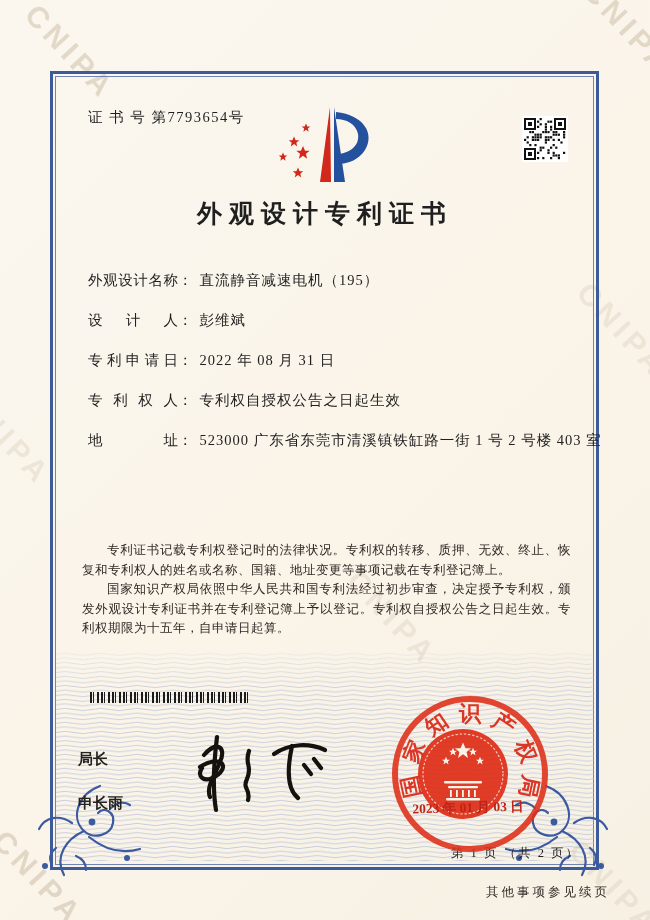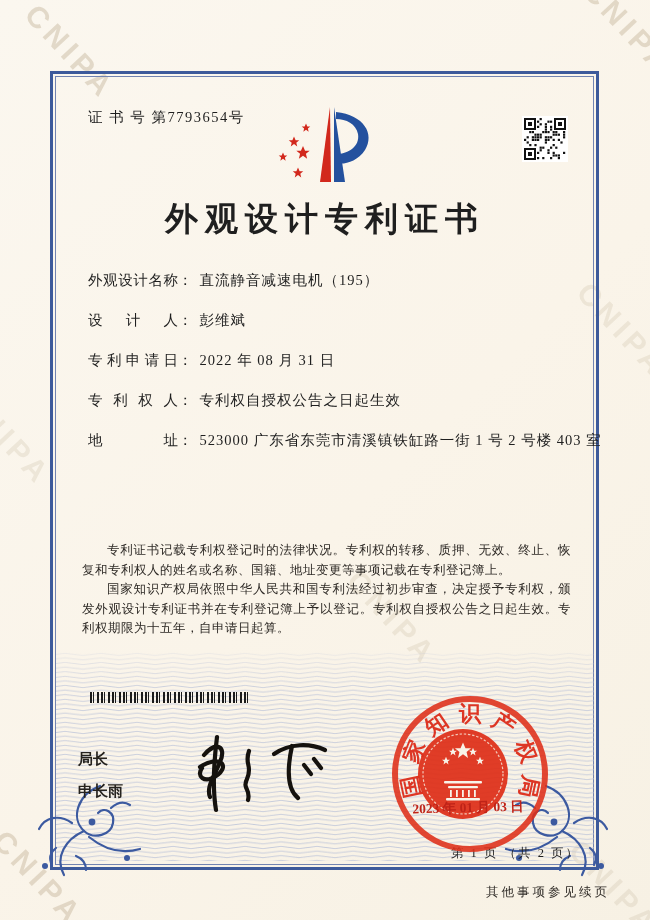--- a/index.html
+++ b/index.html
@@ -22,41 +22,41 @@
 
   .guilloche{position:absolute;left:56px;top:652px;z-index:1;}
   .orn{position:absolute;z-index:2;}
   .orn-left{left:26px;top:778px;}
   .orn-right{left:500px;top:778px;}
 
   .certno{position:absolute;left:88px;top:108px;font-size:14.5px;letter-spacing:1.5px;z-index:3;}
   .qr{position:absolute;left:522px;top:116px;z-index:3;}
   .logo{position:absolute;left:272px;top:100px;z-index:3;}
   .title{position:absolute;left:0;width:650px;top:197px;text-align:center;
-         font-size:33px;font-weight:bold;letter-spacing:7px;z-index:3;}
+         font-size:25px;font-weight:bold;letter-spacing:7px;z-index:3;}
 
   .fields{position:absolute;left:88px;top:260px;width:486px;font-size:14.5px;z-index:3;}
   .frow{height:40px;line-height:40px;position:relative;white-space:nowrap;}
   .flabel{display:inline-block;width:90px;text-align:justify;text-align-last:justify;vertical-align:bottom;}
   .fsep{margin-right:7px;}
   .fvalue{letter-spacing:1px;}
   .fpair.second{position:absolute;left:244px;top:0;}
 
   .paras{position:absolute;left:82px;top:541px;width:489px;font-size:12.5px;
          line-height:19.5px;text-align:justify;color:#2e2a26;z-index:3;}
   .paras p{margin:0;text-indent:2em;letter-spacing:0.5px;}
 
   .barcode{position:absolute;left:90px;top:692px;width:158px;height:11px;z-index:3;
     background:repeating-linear-gradient(90deg,#1c1c1c 0 1.6px,transparent 1.6px 3px,
       #1c1c1c 3px 4.1px,transparent 4.1px 6.6px,#1c1c1c 6.6px 9.4px,transparent 9.4px 11px);}
 
   .officer{position:absolute;left:78px;top:750px;z-index:3;
            font-family:"Liberation Sans","DejaVu Sans",sans-serif;
            font-size:15px;font-weight:bold;color:#26231f;}
-  .officer .name{margin-top:13px;}
+  .officer .name{margin-top:25px;}
   .sig{position:absolute;left:186px;top:731px;z-index:3;}
 
   .seal{position:absolute;left:390px;top:694px;width:160px;height:160px;z-index:5;}
   .seal-ring{position:absolute;inset:2px;border:6px solid rgba(222,45,24,0.88);border-radius:50%;}
   .seal-ch{position:absolute;left:50%;top:50%;width:26px;height:26px;margin:-13px 0 0 -13px;
            display:flex;align-items:center;justify-content:center;
            font-size:22px;font-weight:bold;color:rgba(219,38,20,0.92);}
   .emblem{position:absolute;left:50%;top:50%;transform:translate(calc(-50% - 7px),-50%);}
   .seal-date{position:absolute;left:401px;top:799px;width:134px;text-align:center;
              font-size:13.5px;font-weight:bold;color:#bf2318;z-index:6;

